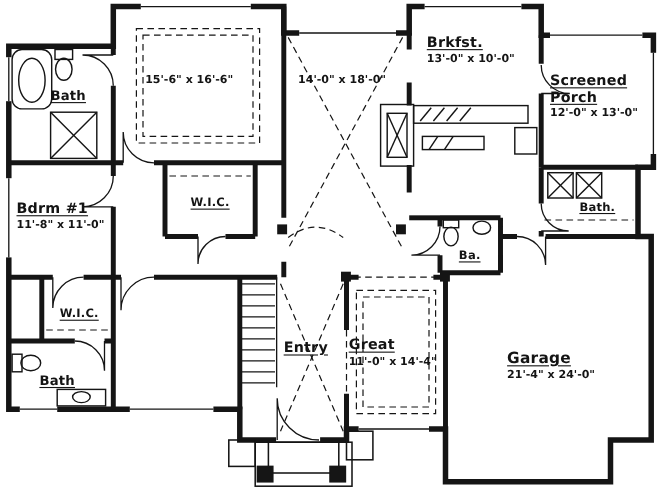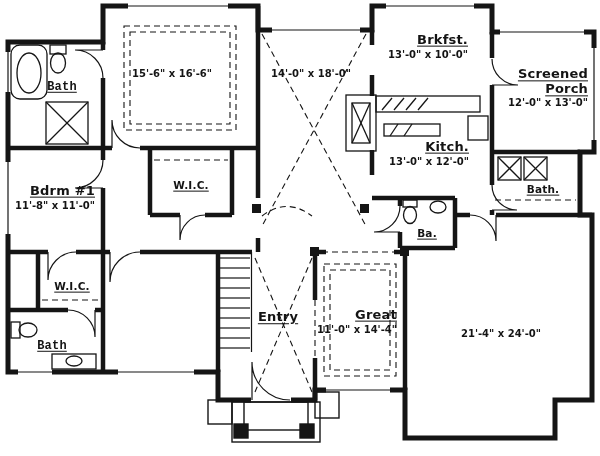--- a/index.html
+++ b/index.html
@@ -3,30 +3,30 @@
 <meta charset="utf-8">
 <style>
   html,body{margin:0;padding:0;background:#ffffff;}
   #stage{
     position:relative;width:600px;height:456px;background:#ffffff;overflow:hidden;
     font-family:"DejaVu Sans","Liberation Sans",sans-serif;
   }
   #plan-svg{position:absolute;left:0;top:0;}
   .room-label{
     position:absolute;transform:translate(-50%,-50%);
-    text-align:right;color:#141414;line-height:1.12;white-space:nowrap;
+    text-align:left;color:#141414;line-height:1.12;white-space:nowrap;
     pointer-events:none;
   }
   .room-label .rn{
     display:block;font-weight:700;font-size:13px;letter-spacing:.2px;
     text-decoration:underline;text-underline-offset:2px;
   }
   .room-label .rd{display:block;font-weight:700;font-size:10px;margin-top:1px;}
   .room-label.sm .rn{font-size:10.5px;}
-  .room-label.md .rn{font-size:12px;font-family:Liberation Mono, monospace;}
+  .room-label.md .rn{font-size:12px;}
   .room-label.wrap{white-space:normal;width:88px;}
   .room-label.big .rn{font-size:14px;}
 </style>
 </head>
 <body>
 
 <div id="stage">
 
   <svg id="plan-svg" width="600" height="456" viewBox="0 0 600 456">
 
@@ -198,24 +198,20 @@
     <span class="rd">14'-0" x 18'-0"</span>
   </div>
   <div class="room-label" style="left:428px;top:46px">
     <span class="rn">Brkfst.</span>
     <span class="rd">13'-0" x 10'-0"</span>
   </div>
   <div class="room-label wrap" style="left:544px;top:88px">
     <span class="rn">Screened Porch</span>
     <span class="rd">12'-0" x 13'-0"</span>
   </div>
-  <div class="room-label" style="left:429px;top:153px">
-    <span class="rn">Kitch.</span>
-    <span class="rd">13'-0" x 12'-0"</span>
-  </div>
   <div class="room-label sm" style="left:543px;top:190px">
     <span class="rn">Bath.</span>
     <span class="rd"></span>
   </div>
   <div class="room-label" style="left:55px;top:197px">
     <span class="rn">Bdrm #1</span>
     <span class="rd">11'-8" x 11'-0"</span>
   </div>
   <div class="room-label sm" style="left:191px;top:186px">
     <span class="rn">W.I.C.</span>
@@ -235,16 +231,17 @@
   </div>
   <div class="room-label" style="left:278px;top:318px">
     <span class="rn">Entry</span>
     <span class="rd"></span>
   </div>
   <div class="room-label" style="left:357px;top:321px">
     <span class="rn">Great</span>
     <span class="rd">11'-0" x 14'-4"</span>
   </div>
   <div class="room-label big" style="left:501px;top:333px">
+    <span class="rn">Garage</span>
     <span class="rd">21'-4" x 24'-0"</span>
   </div>
 
 </div>
 
 </body></html>

